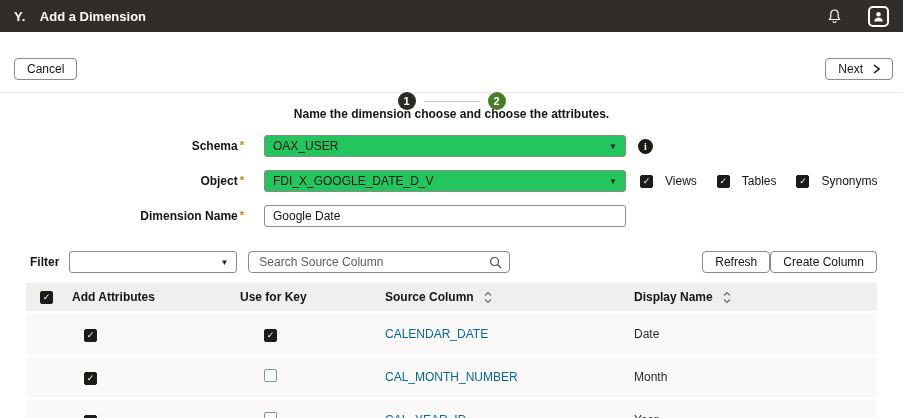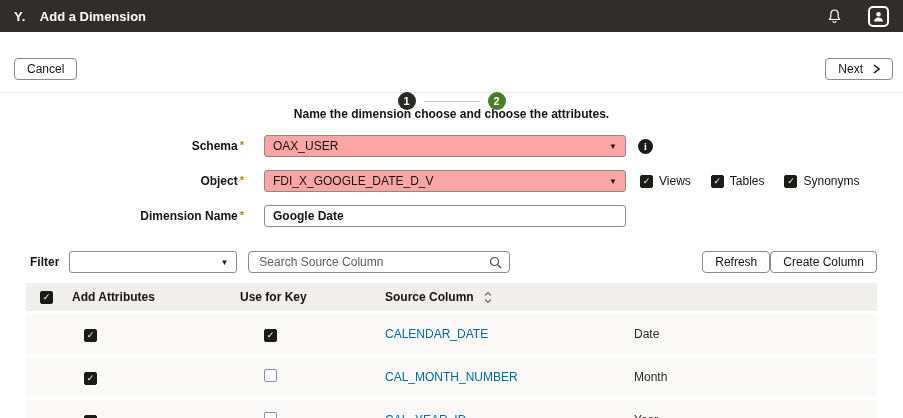--- a/index.html
+++ b/index.html
@@ -36,31 +36,31 @@
   .instruction { text-align:center; font-size:12px; font-weight:bold; margin-top:14px; }
 
   
   .form { margin-top:14px; }
   .form-row { display:flex; align-items:center; margin-bottom:13px; }
   .form-label { width:250px; text-align:right; font-size:12px; font-weight:bold;
     padding-right:6px; white-space:nowrap; }
   .req { color:var(--required-color,#c18401); font-size:11px; vertical-align:top; margin-left:2px; }
   .field { margin-left:14px; }
   .selectbox { width:362px; height:22px; border:1px solid #8e8983; border-radius:3px;
-    background:#fca5a5; display:flex; align-items:center; padding:0 8px; font-size:12px;
+    background:#22c55e; display:flex; align-items:center; padding:0 8px; font-size:12px;
     cursor:pointer; }
   .selectbox .arrow { margin-left:auto; font-size:8px; color:#161513; }
   .textfield { width:362px; height:22px; border:1px solid #8e8983; border-radius:3px;
-    padding:0 8px; font-size:12px; font-family:inherit; color:#161513;font-weight:bold; }
+    padding:0 8px; font-size:12px; font-family:inherit; color:#161513; }
   .info-icon { width:15px; height:15px; border-radius:50%; background:#1b1b17;
     color:#fff; font-size:10px; font-weight:bold; display:inline-flex;
     align-items:center; justify-content:center; margin-left:12px;
     font-family:"Liberation Serif",serif; cursor:pointer; }
   .cb-group { display:flex; align-items:center; gap:20px; margin-left:14px; }
-  .cb-item { display:flex; align-items:center; gap:6px; font-size:12px; cursor:pointer; }
+  .cb-item { display:flex; align-items:center; gap:12px; font-size:12px; cursor:pointer; }
 
   
   .cb { width:13px; height:13px; border-radius:2px; display:inline-flex;
     align-items:center; justify-content:center; cursor:pointer;
     border:1.5px solid #8290b8; background:#fff; flex:none; }
   .cb.checked { background:#1b1b17; border-color:#1b1b17; }
   .cb.checked::after { content:"✓"; color:#fff; font-size:9px; line-height:1; }
 
   
   .filterbar { display:flex; align-items:center; margin:24px 26px 0 30px; }
@@ -211,20 +211,29 @@
     <div class="hc2">Use for Key</div>
     <div class="hc3">
       <span>Source Column</span>
       <span class="sort-icon">
         <svg width="8" height="13" viewBox="0 0 8 13" fill="none" stroke="#6b6761" stroke-width="1.1">
           <path d="M1 4.5 L4 1.5 L7 4.5"></path>
             <path d="M1 8.5 L4 11.5 L7 8.5"></path>
         </svg>
       </span>
     </div>
+    <div class="hc4">
+      <span>Display Name</span>
+      <span class="sort-icon">
+        <svg width="8" height="13" viewBox="0 0 8 13" fill="none" stroke="#6b6761" stroke-width="1.1">
+          <path d="M1 4.5 L4 1.5 L7 4.5"></path>
+            <path d="M1 8.5 L4 11.5 L7 8.5"></path>
+        </svg>
+      </span>
+    </div>
   </div>
   <div id="table-body">
   <div class="t-row">
     <div class="rc1"><span class="cb checked"></span></div>
     <div class="rc2"><span class="cb checked"></span></div>
     <div class="rc3">CALENDAR_DATE</div>
     <div class="rc4">Date</div>
   </div>
 
   <div class="t-row">

